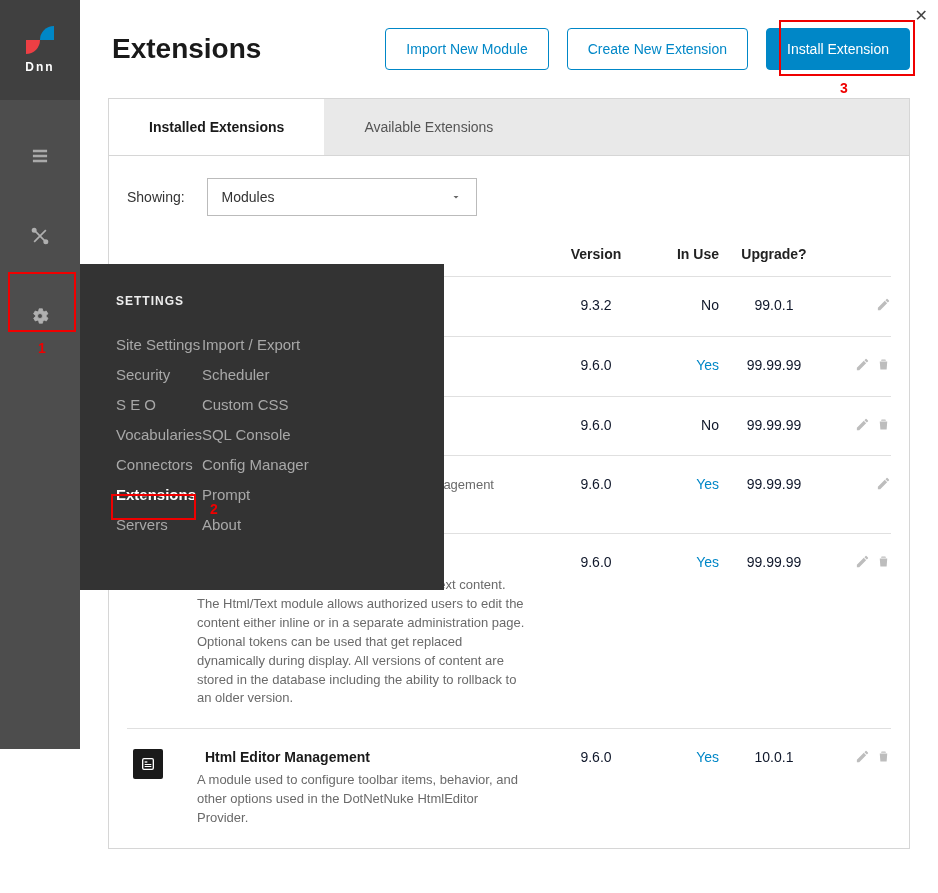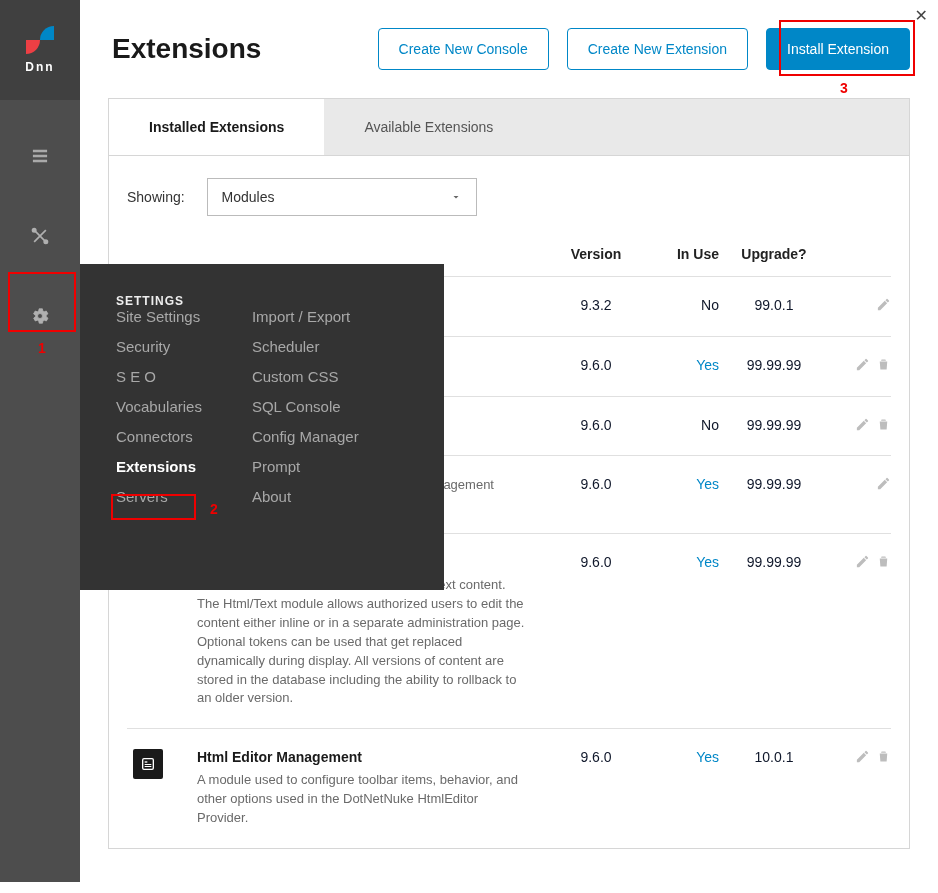--- a/index.html
+++ b/index.html
@@ -1,18 +1,18 @@
 <!DOCTYPE html>
 <html><head>
 <meta charset="utf-8">
 <style>
   * { box-sizing: border-box; margin: 0; padding: 0; }
   body { font-family: Arial, Helvetica, sans-serif; background: #fff; width: 938px; height: 893px; overflow: hidden; position: relative; }
 
-  .sidebar { position: absolute; left: 0; top: 0; width: 80px; height: 882px; background: #4d4d4d; z-index: 10; }
+  .sidebar { position: absolute; left: 0; top: 0; width: 80px; height: 749px; background: #4d4d4d; z-index: 10; }
   .logo-area { width: 80px; height: 100px; background: #404040; display: flex; flex-direction: column; align-items: center; justify-content: center; }
   .logo-icon { width: 28px; height: 28px; position: relative; margin-bottom: 6px; }
   .logo-icon .blue { position: absolute; width: 14px; height: 14px; background: #0087c7; border-top-left-radius: 14px; top: 0; right: 0; }
   .logo-icon .red { position: absolute; width: 14px; height: 14px; background: #ed3f44; border-bottom-right-radius: 14px; bottom: 0; left: 0; }
   .logo-text { color: #fff; font-size: 12px; font-weight: bold; letter-spacing: 2px; }
 
   .nav-icon { width: 80px; height: 80px; display: flex; align-items: center; justify-content: center; color: #c9c9c9; cursor: pointer; }
   .nav-icon svg { width: 20px; height: 20px; fill: #b0b0b0; stroke: #b0b0b0; }
 
   .main { position: absolute; left: 80px; top: 0; right: 0; height: 893px; background: #fff; }
@@ -36,33 +36,33 @@
 
   .table-head { display: flex; padding: 0 0 14px 0; font-size: 14px; font-weight: 600; color: #222; }
   .col-icon { width: 70px; }
   .col-name { flex: 1; }
   .col-version { width: 82px; text-align: center; }
   .col-inuse { width: 82px; text-align: right; }
   .col-upgrade { width: 110px; text-align: center; }
   .col-actions { width: 62px; text-align: right; }
 
   .row { display: flex; border-top: 1px solid #e0e0e0; padding: 20px 0; font-size: 14px; color: #333; }
-  .row .col-name .title { font-weight: 600; color: #1a1a1a; margin-bottom: 6px; font-size: 14px; }
+  .row .col-name .title { font-weight: 600; color: #1a1a1a; margin-bottom: 6px; font-size: 14px; margin-left: 8px; }
   .row .col-name .desc { color: #6a6a6a; font-size: 13px; line-height: 1.45; max-width: 330px; }
   .row .col-version, .row .col-inuse, .row .col-upgrade { font-size: 14px; color: #0f172a; }
   .row .col-inuse.yes { color: #0087c7; }
   .module-icon { width: 30px; height: 30px; background: #1a1a1a; border-radius: 2px; display:flex; align-items:center; justify-content:center; margin-left: 6px;}
   .module-icon svg { width: 16px; height: 16px; fill: #fff; }
   .action-icon { display:inline-block; margin-left:6px; color:#bdbdbd; cursor:pointer;}
   .action-icon svg { width:15px; height:15px; fill:#bdbdbd; }
 
   
   .flyout { position: absolute; left: 80px; top: 264px; width: 364px; height: 326px; background: #333333; z-index: 60; padding: 30px 30px 10px 36px; }
-  .flyout h3 { color: #eee; font-size: 12px; letter-spacing: 1px; font-weight: 700; }
-  .flyout-cols { display: flex; gap: 50px; }
+  .flyout h3 { color: #eee; font-size: 12px; letter-spacing: 1px; font-weight: 700; margin-bottom: 28px; }
+  .flyout-cols { display: flex; }
   .flyout-col { display: flex; flex-direction: column; gap: 13px; }
   .flyout-item { color: #a8a8a8; font-size: 15px; cursor: pointer; white-space: nowrap; }
   .flyout-item.active { color: #fff; font-weight: 600; }
 
   
   .annot { position: absolute; border: 2px solid #ef0000; z-index: 100; pointer-events: none; }
   .annot-label { position: absolute; color: #ef0000; font-size: 14px; font-weight: 600; z-index: 101; }
 </style>
 </head>
 <body>
@@ -96,21 +96,21 @@
       </svg>
   </div>
 </div>
 
 <div class="main">
   <div class="close-x">✕</div>
 
   <div class="header">
     <h1>Extensions</h1>
     <div class="header-buttons">
-      <button class="btn">Create New Console</button>
+      <button class="btn">Import New Module</button>
       <button class="btn">Create New Extension</button>
       <button class="btn primary">Install Extension</button>
     </div>
   </div>
 
   <div class="tabs">
     <div class="tab active">Installed Extensions</div>
     <div class="tab">Available Extensions</div>
   </div>
 

